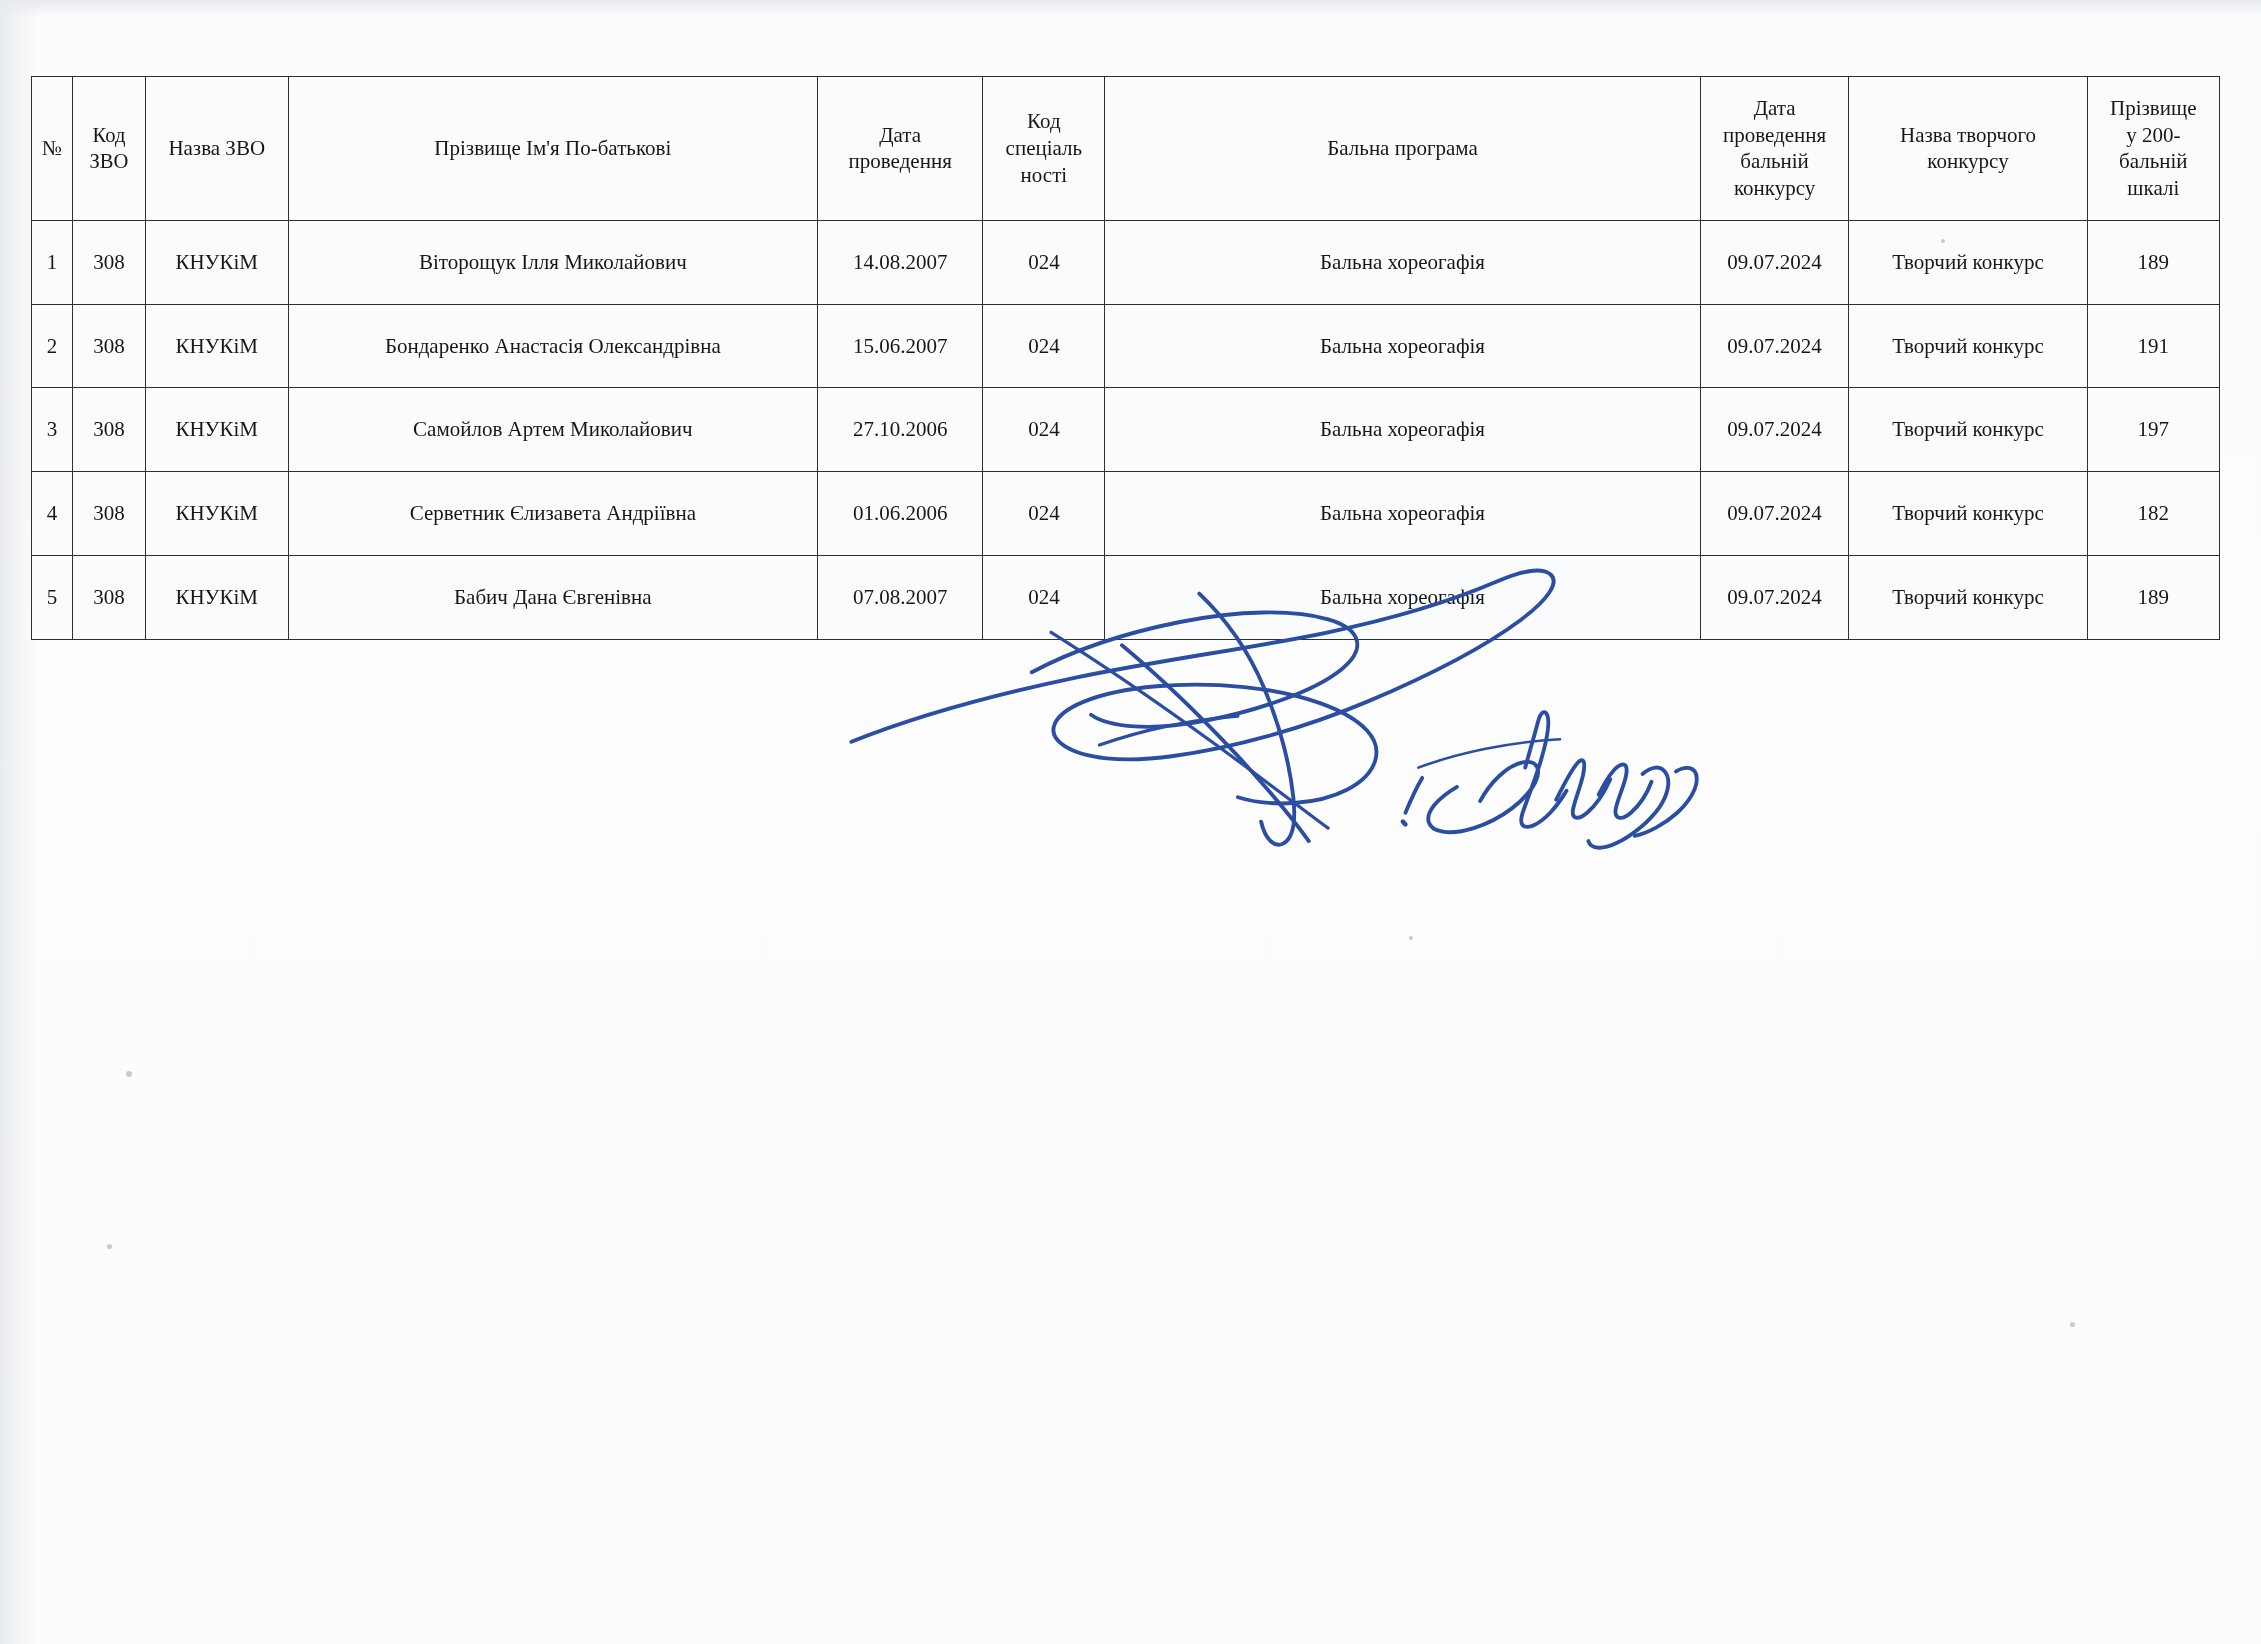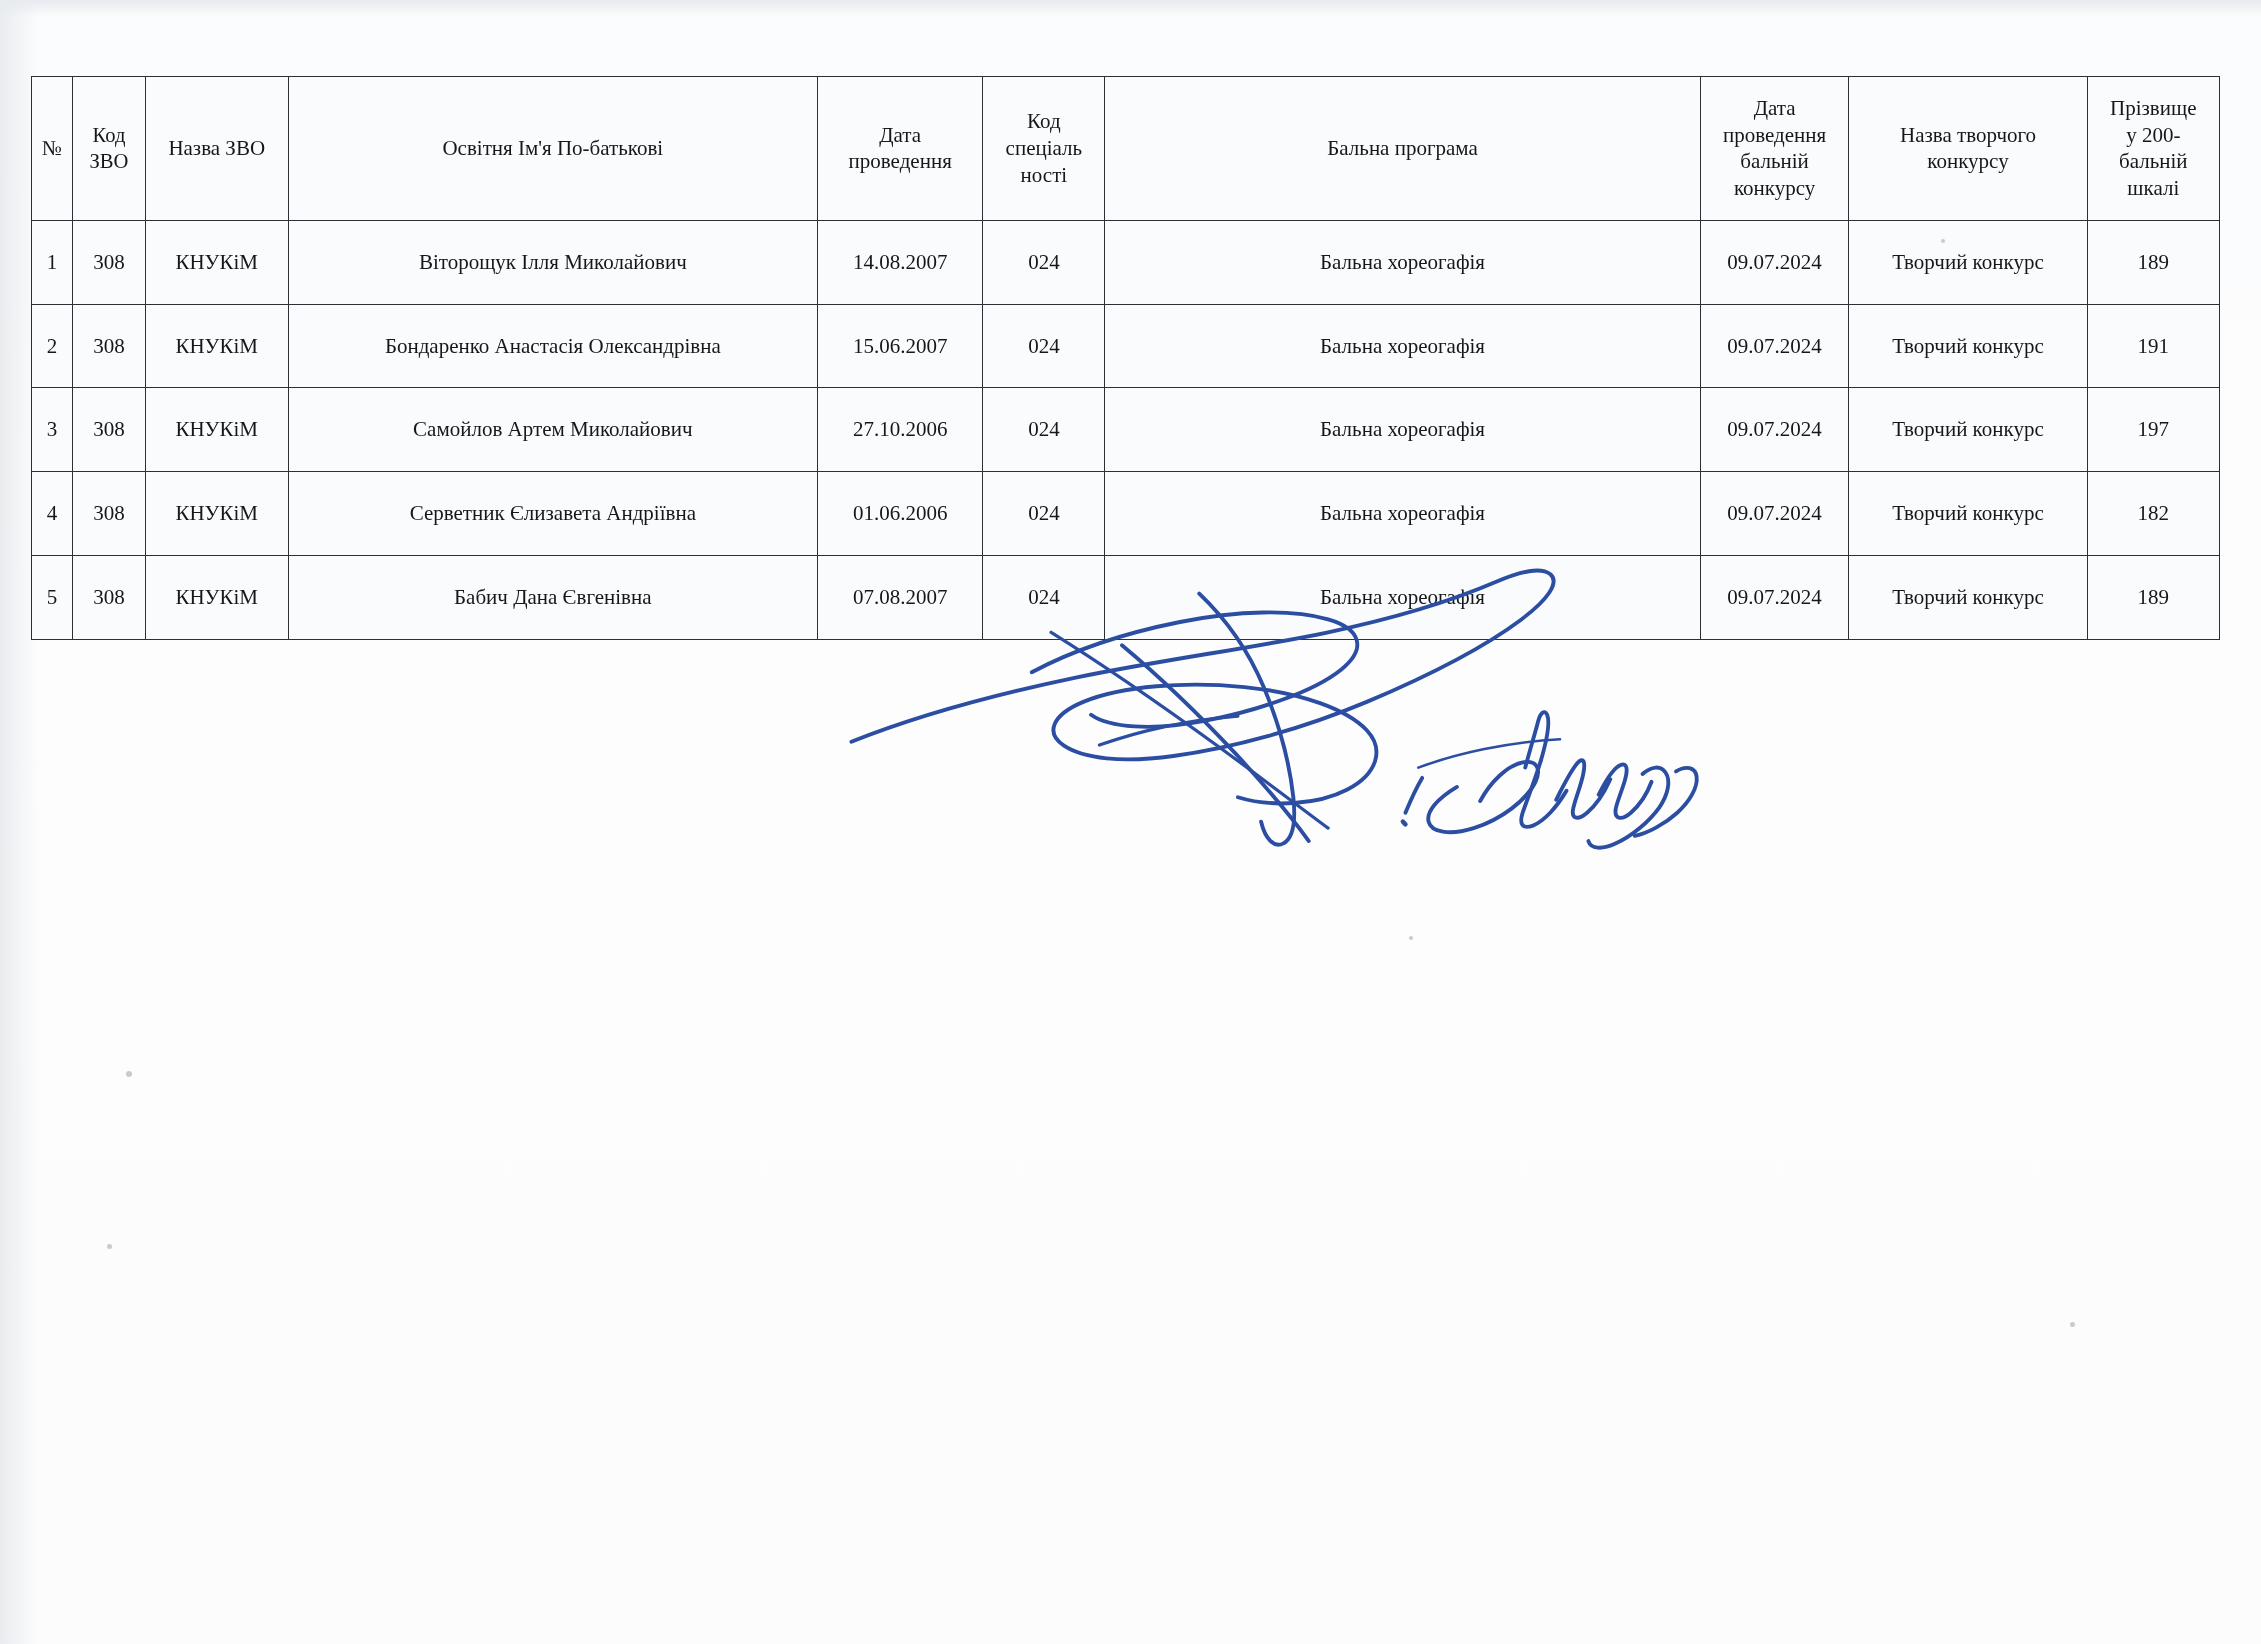--- a/index.html
+++ b/index.html
@@ -130,21 +130,21 @@
             <span>№</span>
           </th>
           <th>
             <span class="hdr-small">Код</span><br>
             <span class="hdr-small">ЗВО</span>
           </th>
           <th>
             <span>Назва ЗВО</span>
           </th>
           <th>
-            <span>Освітня Ім'я По-батькові</span>
+            <span>Прізвище Ім'я По-батькові</span>
           </th>
           <th>
             <span>Дата</span><br>
             <span>проведення</span>
           </th>
           <th>
             <span>Код</span><br>
             <span>спеціаль</span><br>
             <span>ності</span>
           </th>

